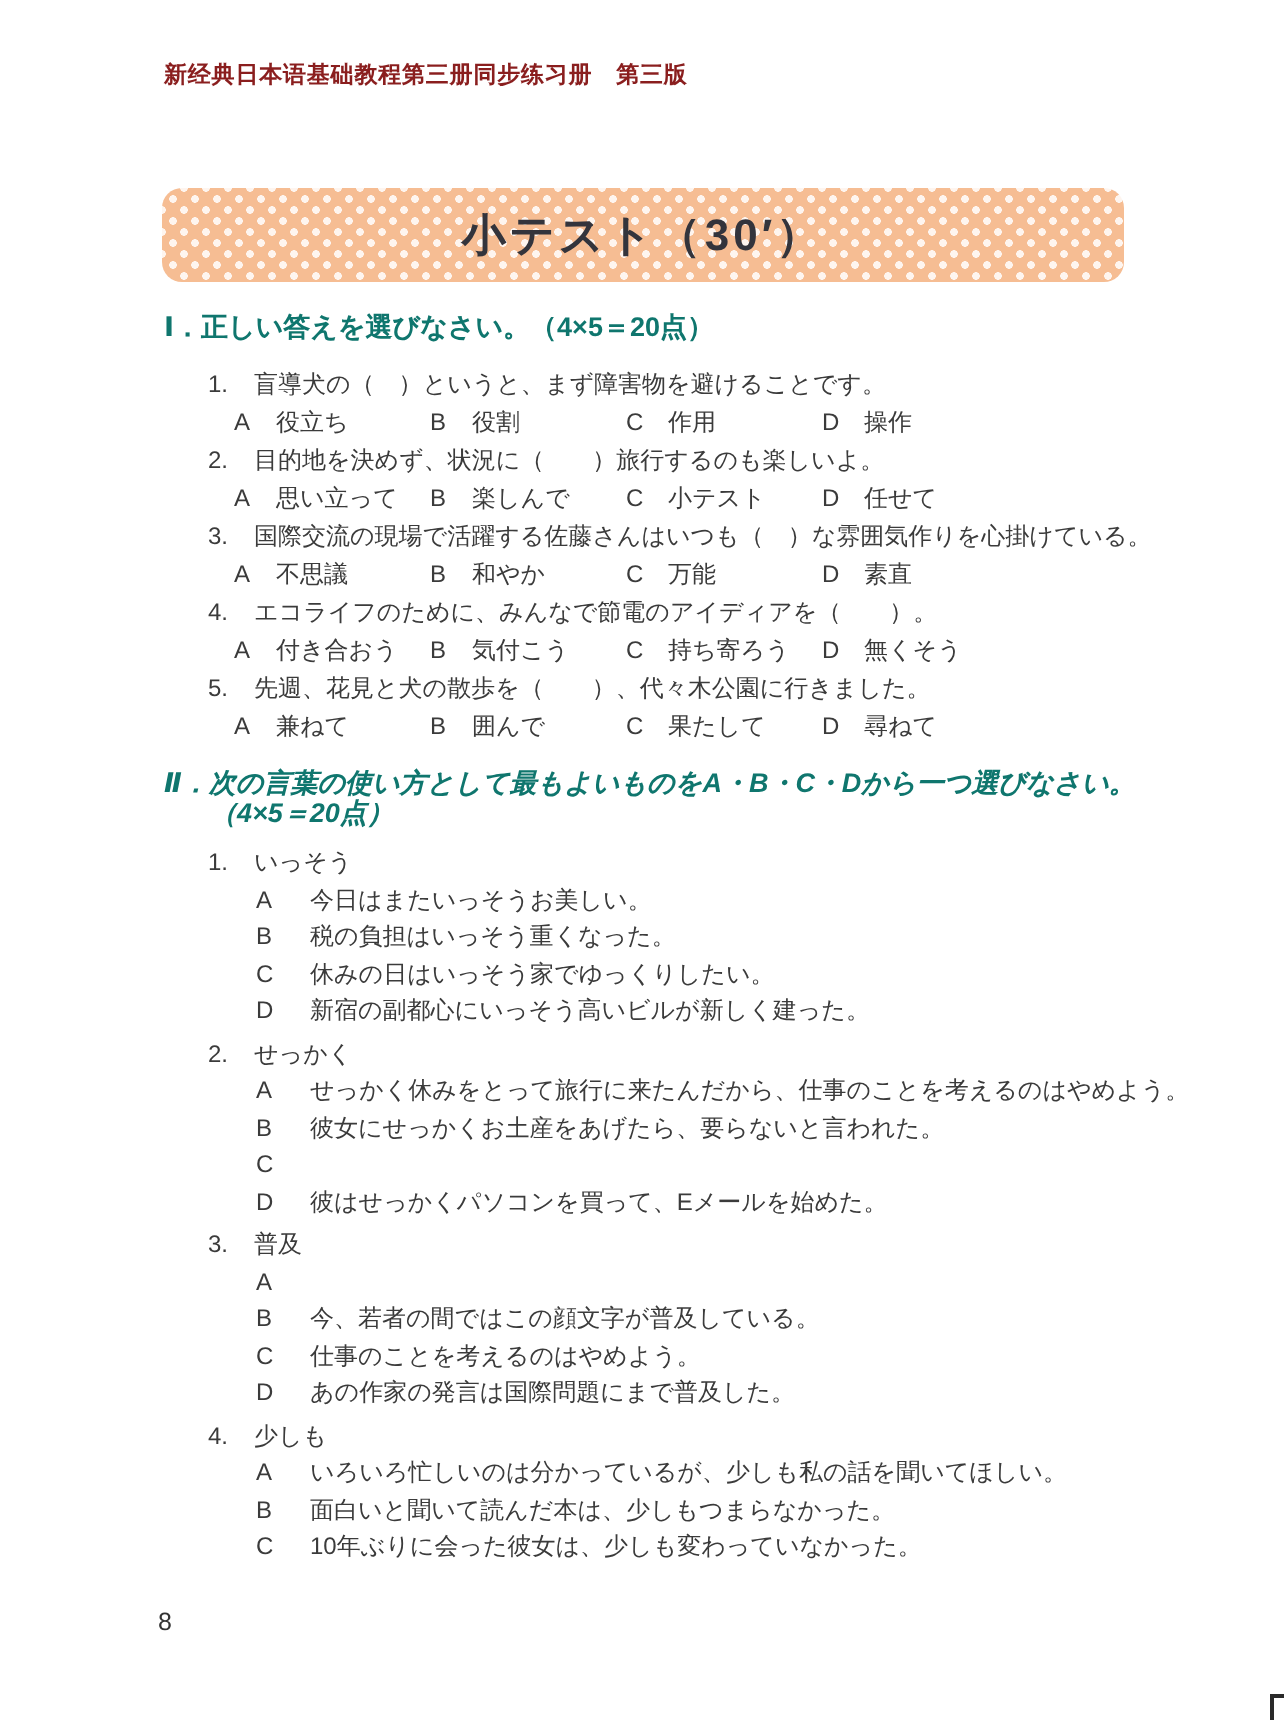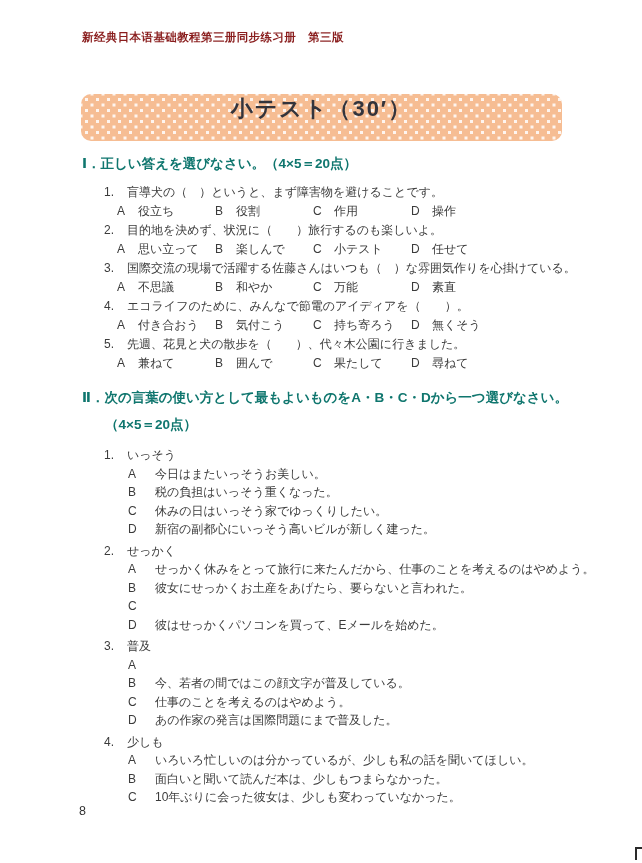--- a/index.html
+++ b/index.html
@@ -15,35 +15,35 @@
   }
   .banner{
     position:absolute;left:81px;top:94px;width:481px;height:47px;
     background-color:#f6bd93;
     background-image:
       radial-gradient(circle,rgba(255,255,255,.85) 1.8px,rgba(255,255,255,0) 2px),
       radial-gradient(circle,rgba(255,255,255,.85) 1.8px,rgba(255,255,255,0) 2px);
     background-size:11px 11px;
     background-position:0 0,5.5px 5.5px;
     border-radius:10px;
-    display:flex;justify-content:center;
+    display:flex;align-items:center;justify-content:center;
   }
   .banner-title{
     font-size:22px;font-weight:bold;color:#33343c;letter-spacing:2px;
   }
   .content{
     position:absolute;left:82px;top:155px;width:508px;
   }
   .sec-heading{
     font-size:13.5px;font-weight:bold;color:#0f766e;
     line-height:18px;margin:0;
   }
   .sec-heading.wrap{
-    line-height:27px;
-    padding-left:23px;text-indent:-23px;
+    line-height:15px;
+    padding-left:23px;text-indent:-23px;font-style:italic;
   }
   .s1-questions{margin-top:10px;font-size:12px;}
   .s1-questions .q-line,
   .s1-questions .opts{line-height:19px;height:19px;white-space:nowrap;}
   .q-line{display:flex;}
   .q-num{width:23px;flex:none;padding-left:22px;box-sizing:content-box;}
   .q-text{flex:1;white-space:nowrap;}
   .s1-questions .opts{display:flex;padding-left:35px;}
   .s1-questions .opt{min-width:98px;white-space:nowrap;padding-right:14px;box-sizing:border-box;}
   .s1-questions .opt-label{display:inline-block;min-width:10px;margin-right:11px;}

